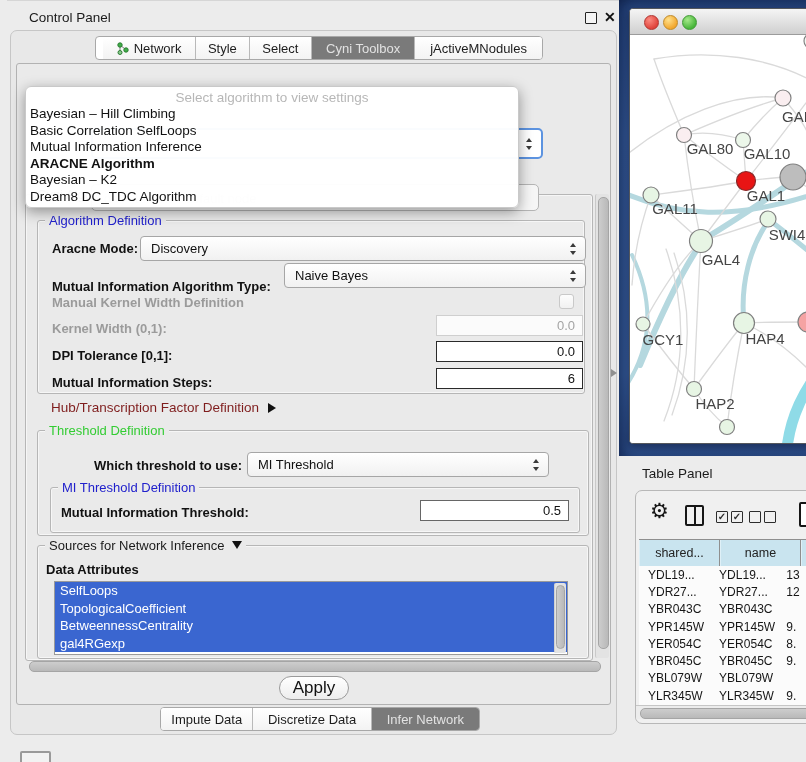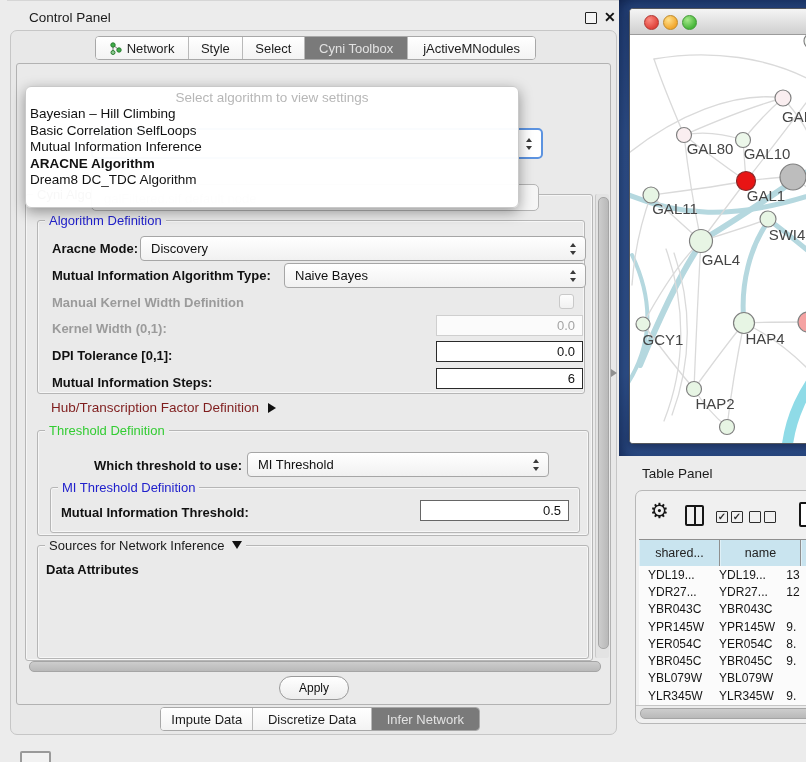--- a/index.html
+++ b/index.html
@@ -37,21 +37,21 @@
   .checkbox{position:absolute;width:13px;height:13px;border:1px solid #c9c9c9;border-radius:3px;background:linear-gradient(#fdfdfd,#f1f1f1);}
   .tri-right{display:inline-block;width:0;height:0;border-top:5.5px solid transparent;border-bottom:5.5px solid transparent;border-left:8px solid #111;margin-left:9px;vertical-align:-1px;}
   .tri-down{display:inline-block;width:0;height:0;border-left:5.5px solid transparent;border-right:5.5px solid transparent;border-top:8px solid #111;margin-left:7px;vertical-align:1px;}
   .attr-listbox{position:absolute;background:#fff;border:1px solid #9a9a9a;overflow:hidden;}
   .attr-item{height:17.5px;line-height:17.5px;background:#3a66d0;color:#fff;font-size:13px;padding-left:5px;}
   .vscroll{position:absolute;width:13px;background:#e3e3e3;border-left:1px solid #c9c9c9;border-radius:2px;}
   .vthumb{position:absolute;left:2px;width:9px;background:linear-gradient(90deg,#cdcdcd,#b9b9b9);border:1px solid #a5a5a5;border-radius:5px;}
   .hscroll{position:absolute;height:11px;}
   .hthumb{position:absolute;height:9px;background:linear-gradient(#cdcdcd,#b9b9b9);border:1px solid #a5a5a5;border-radius:5px;}
   .btn{position:absolute;display:flex;align-items:center;justify-content:center;background:linear-gradient(#ffffff,#ededed);
-       border:1px solid #9a9a9a;border-radius:12px;font-size:12px;color:#111;}
+       border:1px solid #9a9a9a;border-radius:12px;font-size:17px;color:#111;}
   
   .dd-overlay{left:14px;top:55px;width:492px;height:118px;background:rgba(255,255,255,0.97);border:1px solid #c9c9c9;
               border-radius:6px;box-shadow:0 4px 14px rgba(0,0,0,.38);z-index:50;padding-top:2px;}
   .dd-placeholder{text-align:center;font-size:13.5px;color:#b7b7b7;height:17px;line-height:17px;}
   .dd-item{font-size:13.5px;color:#111;height:16.5px;line-height:16.5px;padding-left:4px;white-space:nowrap;}
   .dd-item.bold{font-weight:bold;}
   .behind-combo{position:absolute;z-index:5;}
   
   .desktop{left:612px;top:0;width:194px;height:456px;
      background:linear-gradient(180deg,#2a4b86 0%,#3c64a6 30%,#3e67aa 82%,#2c4d88 100%);
@@ -89,21 +89,21 @@
 
 <div id="app">
 
   <div class="abs cp-titlebar"></div>
   <div class="abs cp-title">Control Panel</div>
   <div class="abs float-icon"></div>
   <div class="abs close-icon">✕</div>
 
   <div class="abs cp-root">
 
-    <div class="abs tabbar" id="top-tabs" style="left:84px;top:5px;width:439px;">
+    <div class="abs tabbar" id="top-tabs" style="left:84px;top:5px;width:439px;padding-left:7px;">
         <span class="tab" style="width: 93px;">
           <span class="mini-ico"><svg width="12" height="13" viewBox="0 0 12 13">
               <line x1="3" y1="3" x2="8" y2="7" stroke="#777" stroke-width="1"></line>
               <line x1="3" y1="3" x2="3" y2="10" stroke="#777" stroke-width="1"></line>
               <circle cx="3" cy="3" r="2.2" fill="#3fae49" stroke="#2c7d33"></circle>
               <circle cx="9" cy="8" r="2.2" fill="#3fae49" stroke="#2c7d33"></circle>
               <circle cx="3" cy="10.5" r="2" fill="#8bc98f" stroke="#2c7d33"></circle>
             </svg></span>
           <span>Network</span>
         </span>
@@ -134,21 +134,21 @@
 
       <div class="groupbox" style="left:20px;top:156px;width:546px;height:172px;">
         <span class="grouplabel lab-blue">Algorithm Definition</span>
 
         <div class="abs boldlab" style="left:14px;top:20px;">Aracne Mode:</div>
         <div class="combo" style="left:102px;top:15px;width:434px;height:23px;">
           <span>Discovery</span>
           <span class="stepper"></span>
         </div>
 
-        <div class="abs boldlab" style="left:14px;top:47px;text-align:center;">Mutual Information Algorithm Type:</div>
+        <div class="abs boldlab" style="left:14px;top:58px;text-align:center;">Mutual Information Algorithm Type:</div>
         <div class="combo" style="left:246px;top:42px;width:290px;height:23px;">
           <span>Naive Bayes</span>
           <span class="stepper"></span>
         </div>
 
         <div class="abs graylab" style="left:14px;top:74px;">Manual Kernel Width Definition</div>
         <div class="checkbox" style="left:521px;top:73px;"></div>
 
         <div class="abs graylab" style="left:14px;top:100px;">Kernel Width (0,1):</div>
         <div class="field dis" style="left:398px;top:94px;width:138px;height:19px;">0.0</div>
@@ -176,20 +176,31 @@
         <div class="groupbox" style="left:12px;top:56px;width:528px;height:44px;border-radius:3px;">
           <span class="grouplabel lab-blue">MI Threshold Definition</span>
           <div class="abs boldlab" style="left:10px;top:17px;">Mutual Information Threshold:</div>
           <div class="field en" style="left:369px;top:12px;width:140px;height:19px;border-width:1px;border-color:#666;">0.5</div>
         </div>
       </div>
 
       <div class="groupbox" style="left:20px;top:481px;width:550px;height:112px;">
         <span class="grouplabel lab-black"><span>Sources for Network Inference</span><span class="tri-down"></span></span>
         <div class="abs boldlab" style="left:8px;top:16px;">Data Attributes</div>
+        <div class="attr-listbox" style="left:16px;top:35px;width:512px;height:72px;">
+          <div id="attr-list">
+              <div class="attr-item">SelfLoops</div>
+              <div class="attr-item">TopologicalCoefficient</div>
+              <div class="attr-item">BetweennessCentrality</div>
+              <div class="attr-item">gal4RGexp</div>
+            </div>
+          <div class="vscroll" style="right:1px;top:1px;height:70px;width:11px;border-left:1px solid #cfcfcf;">
+            <div class="vthumb" style="top:2px;height:62px;left:1px;width:7px;"></div>
+          </div>
+        </div>
       </div>
 
       <div class="vscroll" style="left:578px;top:130px;height:464px;">
         <div class="vthumb" style="top:3px;height:450px;"></div>
       </div>
 
       <div class="hscroll" style="left:10px;top:596px;width:578px;">
         <div class="hthumb" style="left:2px;top:1px;width:570px;"></div>
       </div>
 
@@ -208,20 +219,21 @@
         </span>
       </div>
 
     <div class="abs dd-overlay">
       <div class="dd-placeholder">Select algorithm to view settings</div>
       <div id="algo-options">
           <div class="dd-item">Bayesian – Hill Climbing</div>
           <div class="dd-item">Basic Correlation SelfLoops</div>
           <div class="dd-item">Mutual Information Inference</div>
           <div class="dd-item bold">ARACNE Algorithm</div>
+          <div class="dd-item">Bayesian – K2</div>
           <div class="dd-item">Dream8 DC_TDC Algorithm</div>
         </div>
     </div>
   </div>
 
   <div class="abs resize-handle"></div>
 
   <div class="abs desktop">
     <div class="netwin">
       <div class="netwin-title">

